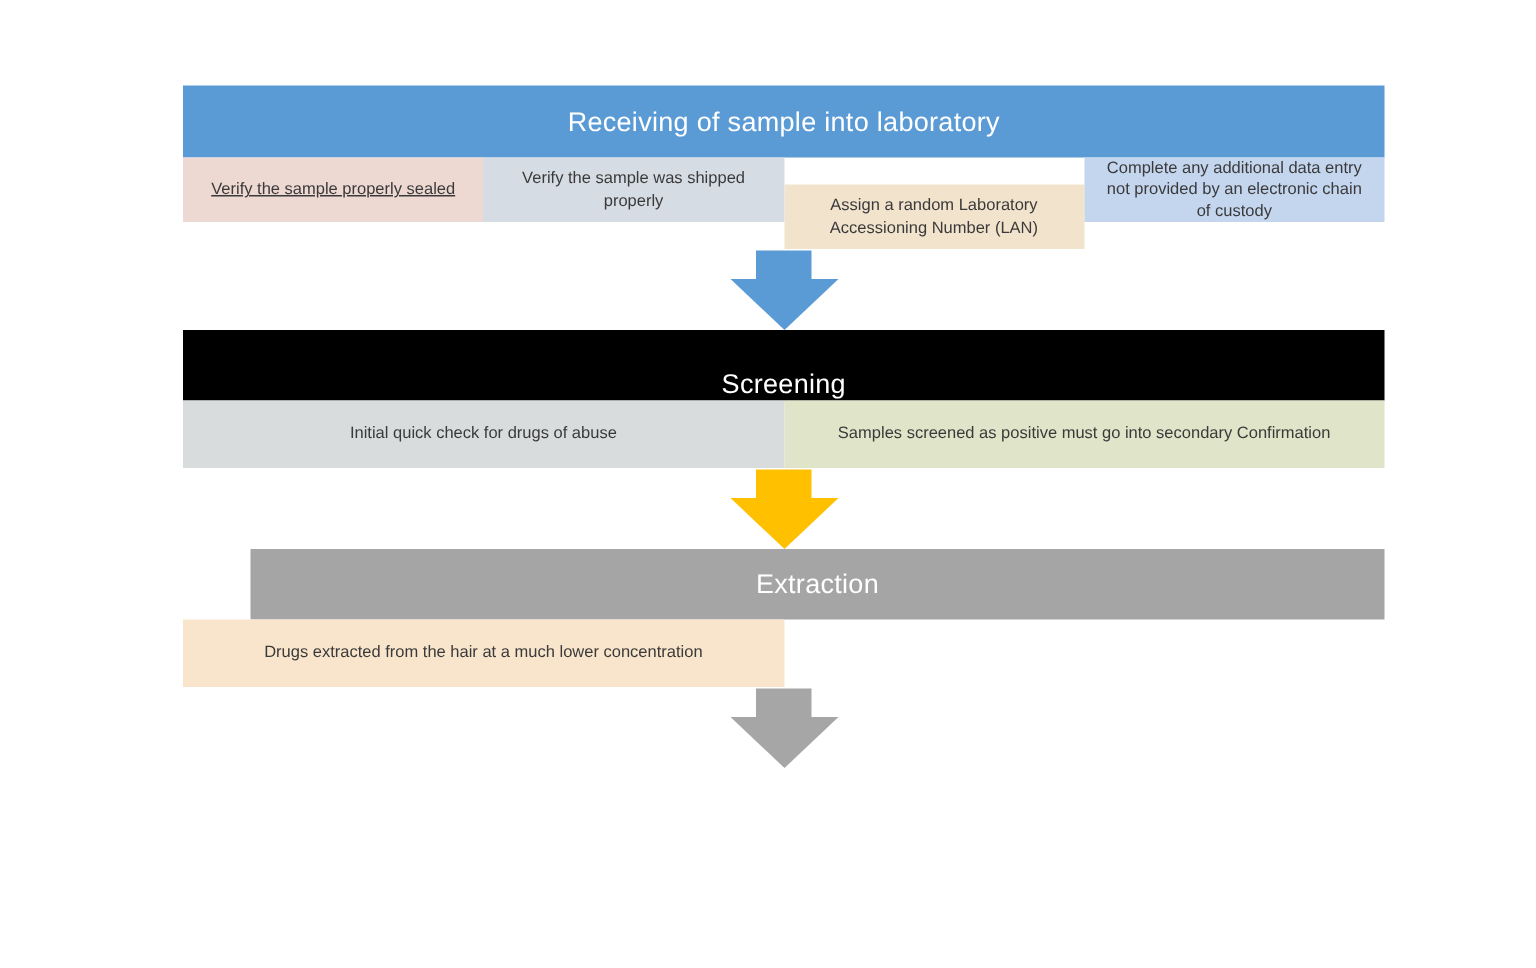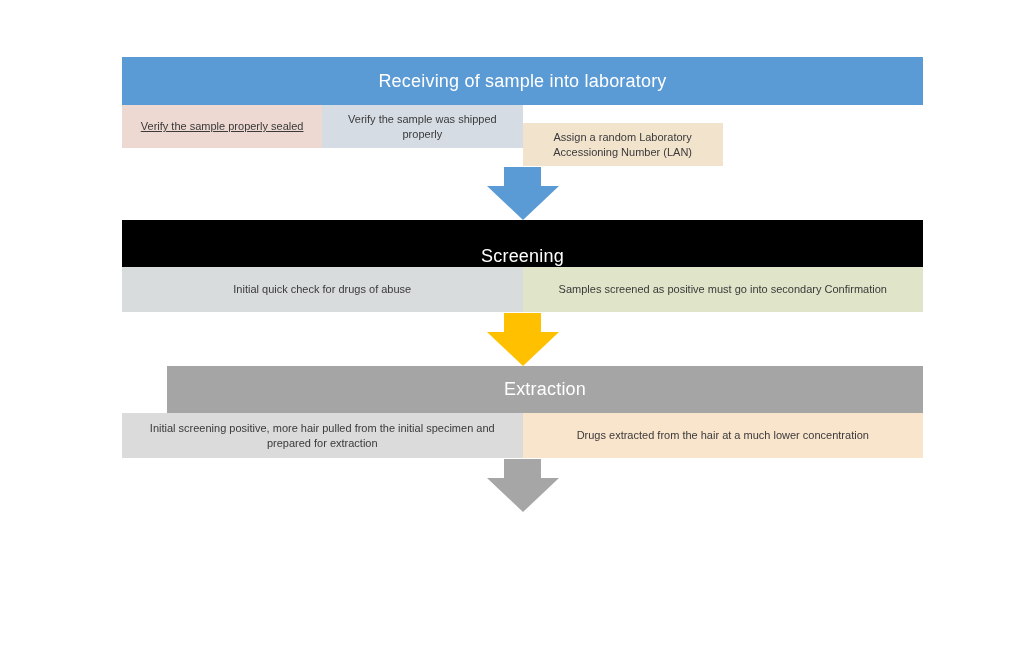--- a/index.html
+++ b/index.html
@@ -84,20 +84,21 @@
   <div class="flow">
 
     <section class="stage s1">
       <div class="stage-header" style="background: rgb(91, 155, 213);">
         <span>Receiving of sample into laboratory</span>
       </div>
       <div class="stage-steps steps-4">
         <div class="step" style="background: rgb(237, 216, 210); text-decoration: underline;">Verify the sample properly sealed</div>
         <div class="step" style="background: rgb(214, 220, 227);">Verify the sample was shipped properly</div>
         <div class="step" style="background: rgb(242, 227, 205); margin-top: 18px;">Assign a random Laboratory Accessioning Number (LAN)</div>
+        <div class="step" style="background: rgb(196, 213, 238);">Complete any additional data entry not provided by an electronic chain of custody</div>
       </div>
     </section>
 
     <div class="arrow-zone">
       <div class="arrow-stem" style="background: rgb(91, 155, 213);"></div>
       <div class="arrow-head" style="border-top-color: rgb(91, 155, 213);"></div>
     </div>
 
     <section class="stage s2">
       <div class="stage-header" style="background: #000000; align-items: flex-end;">
@@ -112,21 +113,20 @@
     <div class="arrow-zone">
       <div class="arrow-stem" style="background: rgb(255, 192, 0);"></div>
       <div class="arrow-head" style="border-top-color: rgb(255, 192, 0);"></div>
     </div>
 
     <section class="stage s3">
       <div class="stage-header" style="background: rgb(165, 165, 165); margin-left: 45px;">
         <span>Extraction</span>
       </div>
       <div class="stage-steps steps-2">
-        <div class="step" style="background: rgb(219, 219, 219);">Initial screening positive, more hair pulled from the initial specimen and prepared for extraction</div>
         <div class="step" style="background: rgb(249, 229, 204);">Drugs extracted from the hair at a much lower concentration</div>
       </div>
     </section>
 
     <div class="arrow-zone">
       <div class="arrow-stem" style="background: rgb(166, 166, 166);"></div>
       <div class="arrow-head" style="border-top-color: rgb(166, 166, 166);"></div>
     </div>
 
 

